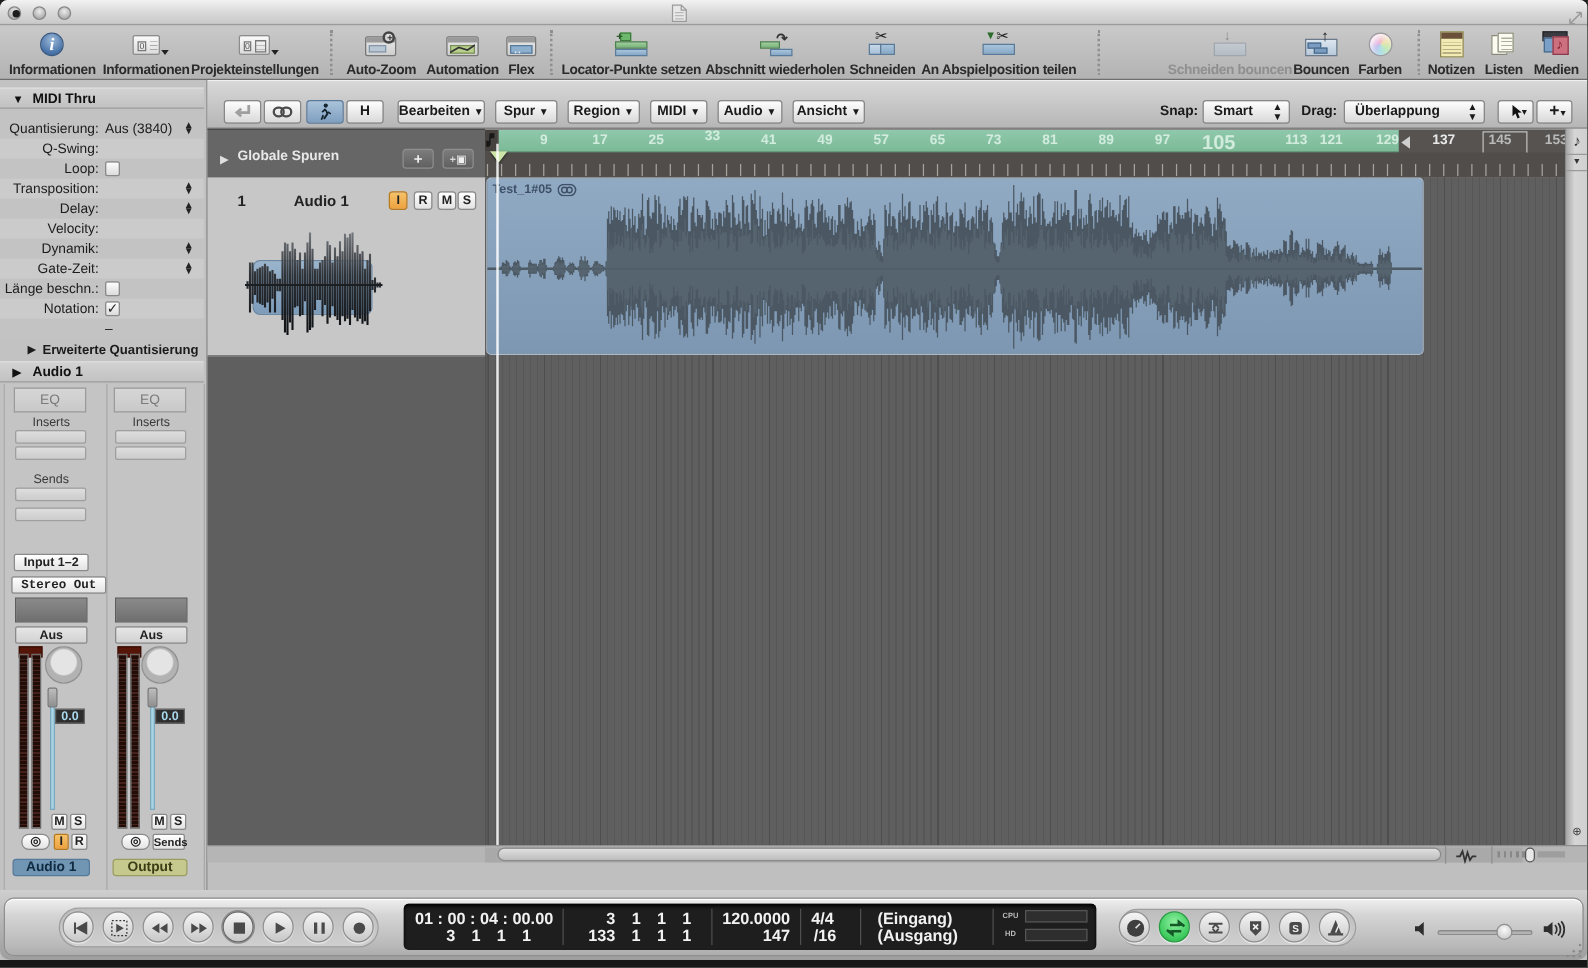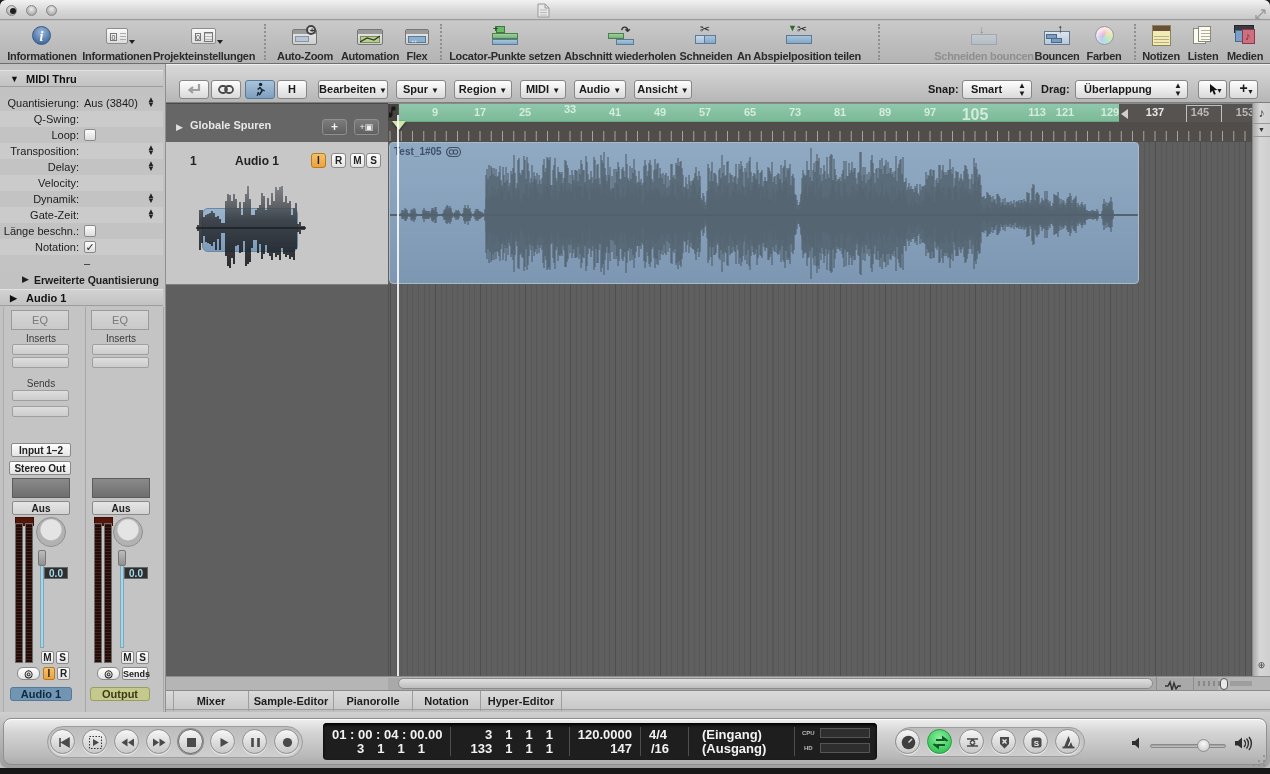--- a/index.html
+++ b/index.html
@@ -301,21 +301,21 @@
     <div class="cslbl" style="left:99px;top:269px;width:44px;">Inserts</div>
     <div class="cslot" style="left:12px;top:280px;width:57px;"></div>
     <div class="cslot" style="left:92px;top:280px;width:57px;"></div>
     <div class="cslot" style="left:12px;top:293px;width:57px;"></div>
     <div class="cslot" style="left:92px;top:293px;width:57px;"></div>
     <div class="cslbl" style="left:19px;top:314px;width:44px;">Sends</div>
     <div class="cslot" style="left:12px;top:326px;width:57px;"></div>
     <div class="cslot" style="left:12px;top:342px;width:57px;"></div>
     <div class="cslbl" style="left:19px;top:368px;width:44px;margin-top:48px;">I/O</div>
     <div class="cbtn" style="left:11px;top:379px;width:60px;height:14px;line-height:13px;">Input 1–2</div>
-    <div class="cbtn" style="left:9px;top:397px;width:62px;height:14px;line-height:13px;">Stereo Out</div>
+    <div class="cbtn" style="left:9px;top:397px;width:76px;height:14px;line-height:13px;font-family:Liberation Mono, monospace;">Stereo Out</div>
 
     <div class="abs" style="left:12px;top:414px;width:58px;height:20px;background:linear-gradient(#8a8a8a,#6f6f6f);border:1px solid #5c5c5c;"></div>
     <div class="abs" style="left:92px;top:414px;width:58px;height:20px;background:linear-gradient(#8a8a8a,#6f6f6f);border:1px solid #5c5c5c;"></div>
     <div class="cbtn" style="left:12px;top:437px;width:58px;height:14px;line-height:13px;background:linear-gradient(#e6e6e6,#d2d2d2);">Aus</div>
     <div class="cbtn" style="left:92px;top:437px;width:58px;height:14px;line-height:13px;background:linear-gradient(#e6e6e6,#d2d2d2);">Aus</div>
 
     <div class="abs" style="left:15px;top:453px;width:19px;height:9px;background:#551508;border:1px solid #3a0f06;"></div>
     <div class="abs" style="left:94px;top:453px;width:19px;height:9px;background:#551508;border:1px solid #3a0f06;"></div>
     <div class="meter" style="left:15px;top:459px;"></div>
     <div class="meter" style="left:25px;top:459px;"></div>
@@ -499,28 +499,20 @@
     <div class="abs" style="left:991px;top:1px;width:36px;height:13px;text-align:center;">
       <svg width="24" height="12">
           <path d="M2 6 h3 l2-4 l2 8 l2-7 l2 6 l2-3 h3" stroke="#333" fill="none" stroke-width="1.4"></path>
         </svg>
     </div>
     <div class="abs" style="left:1027px;top:0px;width:1px;height:14px;background:#8e8e8e;"></div>
     <div class="abs" style="left:1032px;top:4px;width:22px;height:5px;background:repeating-linear-gradient(90deg,#888 0 2px,transparent 2px 5px);"></div>
     <div class="abs" style="left:1054px;top:1px;width:8px;height:12px;border:1px solid #555;border-radius:4px;background:#e8e8e8;"></div>
     <div class="abs" style="left:1064px;top:4px;width:22px;height:5px;background:#9e9e9e;"></div>
   </div>
-  <div id="tabs">
-    <div class="tab" style="left:8px;width:75px;">Mixer</div>
-    <div class="tab" style="left:83px;width:85px;">Sample-Editor</div>
-    <div class="tab" style="left:168px;width:79px;">Pianorolle</div>
-    <div class="tab" style="left:247px;width:68px;">Notation</div>
-    <div class="tab" style="left:315px;width:81px;">Hyper-Editor</div>
-    <div class="abs" style="left:7px;top:0;width:1px;height:20px;background:#9e9e9e;"></div>
-  </div>
   <div id="transport">
     <div id="tpanel"></div>
 
     <div class="caps" style="left:47px;top:14px;width:256px;height:32px;"></div>
 
     <div class="tbtn" style="left:50px;top:17px;">
       <svg width="25" height="25">
           <path d="M9 8 v9 M18 8.5 l-7 4 l7 4 z" stroke="#4a4a4a" fill="#4a4a4a" stroke-width="1.6"></path>
         </svg>
       </div>

